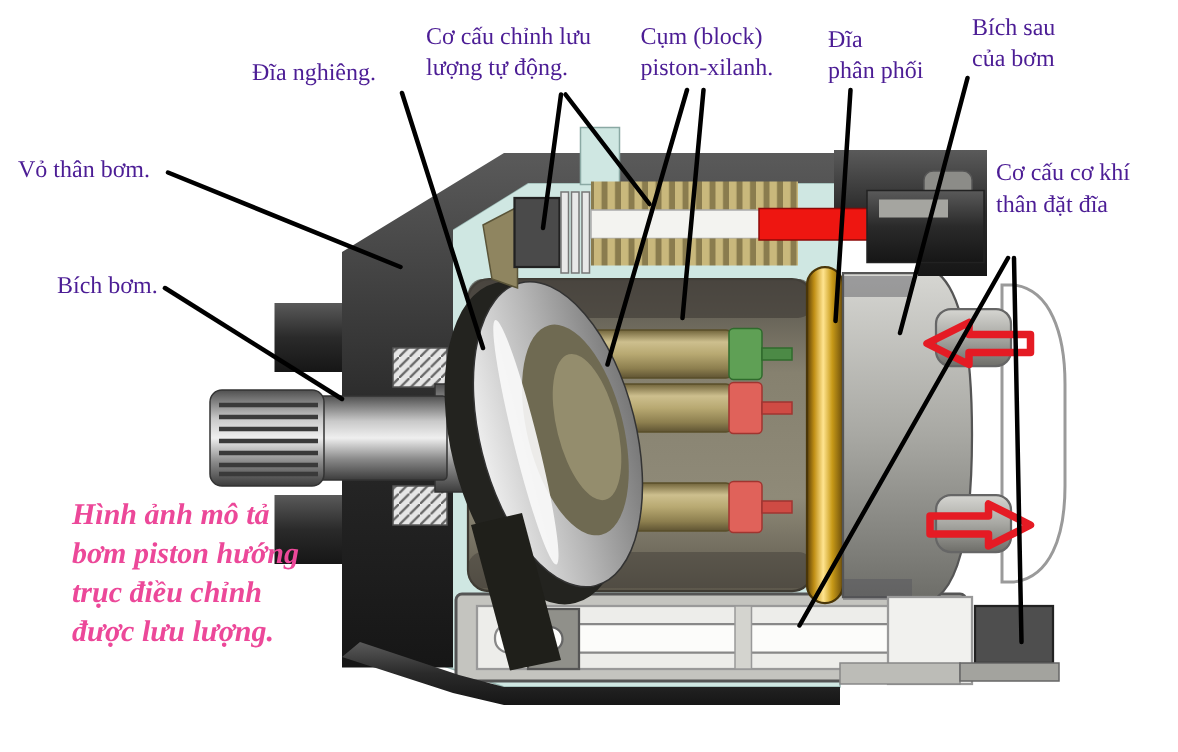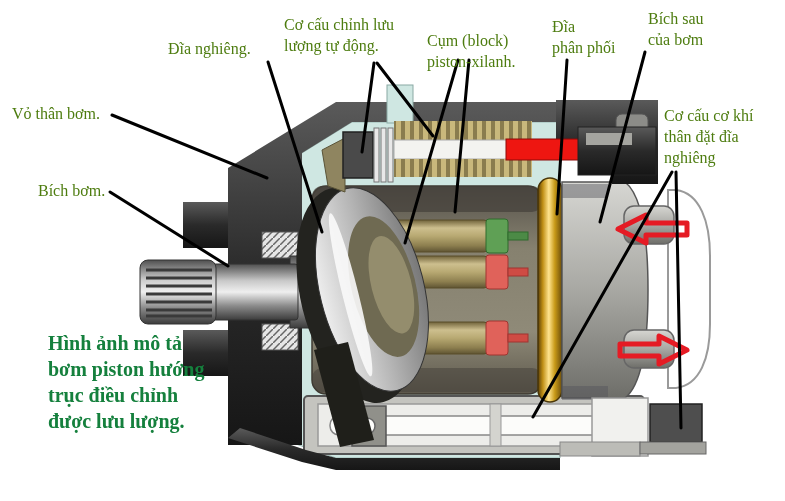--- a/index.html
+++ b/index.html
@@ -2,27 +2,27 @@
 <html><head>
 <meta charset="utf-8">
 <style>
   html,body{margin:0;padding:0;background:#fff;}
   #stage{
     position:relative;width:785px;height:501px;background:#ffffff;
     font-family:"Liberation Serif","DejaVu Serif",serif;overflow:hidden;
   }
   #stage svg{position:absolute;left:0;top:0;}
   .lbl{
-    position:absolute;color:#4d7c0f;font-size:16px;line-height:21px;
+    position:absolute;color:#4c1d95;font-size:16px;line-height:21px;
     white-space:nowrap;
   }
   .lbl span{display:block;}
   .caption{
-    position:absolute;left:48px;top:330px;color:#15803d;
-    font-size:20px;line-height:26px;font-weight:bold;
+    position:absolute;left:48px;top:330px;color:#ec4899;
+    font-size:20px;line-height:26px;font-weight:bold;font-style:italic;
   }
   .caption span{display:block;}
   .center{text-align:left;}
 </style>
 </head>
 <body>
 
 <div id="stage">
 
 <svg width="785" height="501" viewBox="0 0 785 501">
@@ -213,36 +213,35 @@
 <div class="lbl" style="left:38px;top:180px">
   <span>Bích bơm.</span>
 </div>
 <div class="lbl" style="left:168px;top:38px">
   <span>Đĩa nghiêng.</span>
 </div>
 <div class="lbl" style="left:284px;top:14px">
   <span>Cơ cấu chỉnh lưu</span>
   <span>lượng tự động.</span>
 </div>
-<div class="lbl" style="left:427px;top:30px">
+<div class="lbl" style="left:427px;top:14px">
   <span>Cụm (block)</span>
   <span>piston-xilanh.</span>
 </div>
 <div class="lbl center" style="left:552px;top:16px;width:80px">
   <span>Đĩa</span>
   <span>phân phối</span>
 </div>
 <div class="lbl" style="left:648px;top:8px">
   <span>Bích sau</span>
   <span>của bơm</span>
 </div>
 <div class="lbl" style="left:664px;top:105px">
   <span>Cơ cấu cơ khí</span>
   <span>thân đặt đĩa</span>
-  <span>nghiêng</span>
 </div>
 
 <div class="caption">
   <span>Hình ảnh mô tả</span>
   <span>bơm piston hướng</span>
   <span>trục điều chỉnh</span>
   <span>được lưu lượng.</span>
 </div>
 
 </div>

